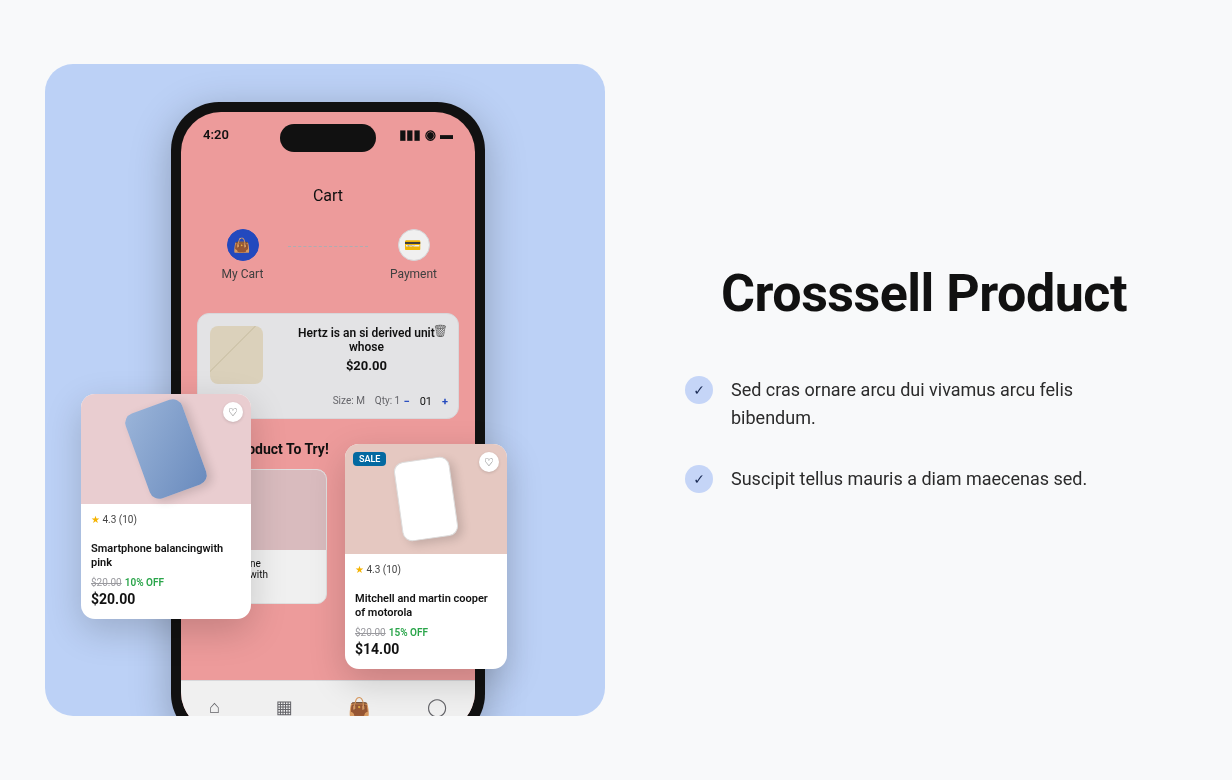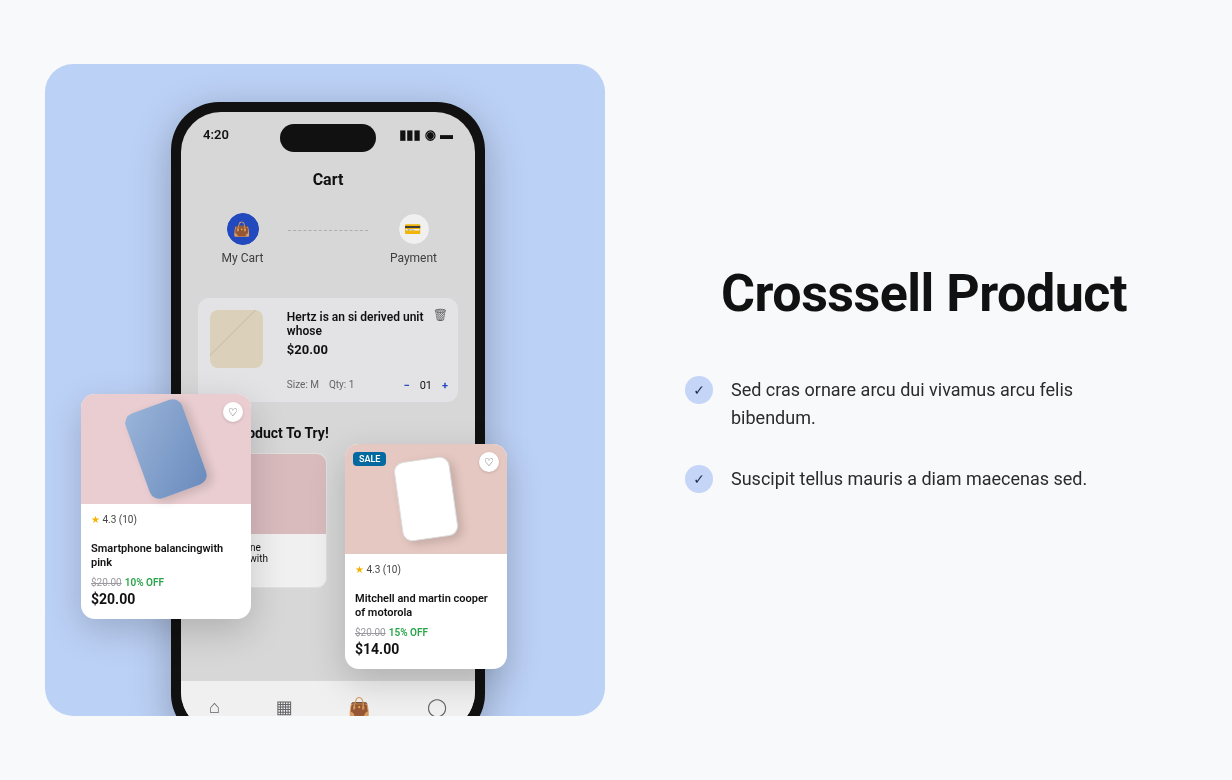--- a/index.html
+++ b/index.html
@@ -36,21 +36,21 @@
     height: 640px;
     background: #111;
     border-radius: 48px;
     padding: 10px;
     box-shadow: 0 10px 40px rgba(0,0,0,.25);
   }
   .screen {
     width: 100%;
     height: 100%;
     border-radius: 40px;
-    background: #e5e5e5;
+    background: #fca5a5;
     position: relative;
     overflow: hidden;
   }
   .screen::after {
     content: "";
     position: absolute;
     inset: 0;
     background: rgba(0,0,0,0.06);
     pointer-events: none;
   }
@@ -75,21 +75,21 @@
     font-weight: 600;
     z-index: 2;
   }
   .statusbar .right-icons { display:flex; gap:4px; align-items:center; }
   .screen-inner {
     position: absolute;
     top: 44px; left: 0; right: 0; bottom: 0;
     padding: 10px 16px 0;
     overflow: hidden;
   }
-  .screen-title { text-align:center; font-weight:700; font-size:16px; margin-top:4px; }
+  .screen-title { text-align:center; font-weight:400; font-size:16px; margin-top:20px; }
   .steps {
     margin-top: 24px;
     display:flex; align-items:center; justify-content:center; gap:0;
   }
   .step { display:flex; flex-direction:column; align-items:center; width:120px; }
   .step-icon {
     width:32px; height:32px; border-radius:50%;
     display:flex; align-items:center; justify-content:center;
     background:#fff; font-size:14px;
     border:1px solid #e3e3e6;
@@ -98,20 +98,21 @@
   .step-label { font-size:12px; margin-top:6px; color:#444; }
   .step-dots { flex:0 0 80px; border-top:1px dashed #b8b8bd; margin-top:-18px; }
   .cart-item {
     margin-top: 32px;
     background:#f2f2f4;
     border:1px solid #e5e5e8;
     border-radius:12px;
     padding:12px;
     display:flex; gap:24px;
     position:relative;
+    text-align:center;
   }
   .cart-thumb {
     width:58px; height:58px; border-radius:8px;
     background: linear-gradient(135deg,#e9dfc7 40%,#d2c8a9 41%,#e9dfc7 42%);
   }
   .cart-meta .title { font-size:12px; font-weight:600; margin-bottom:4px; }
   .cart-meta .price { font-size:13px; font-weight:700; }
   .cart-meta .sub { font-size:10px; color:#6b6b70; margin-top:22px; }
   .trash { position:absolute; right:10px; top:10px; color:#666; font-size:12px; }
   .qty {

